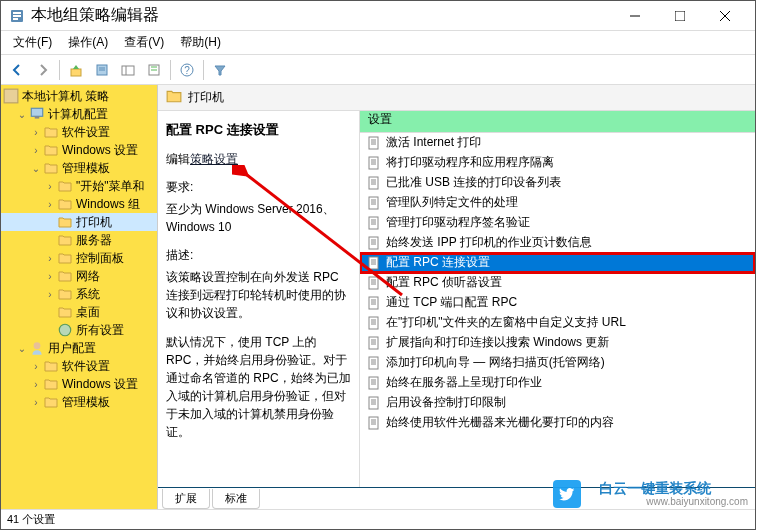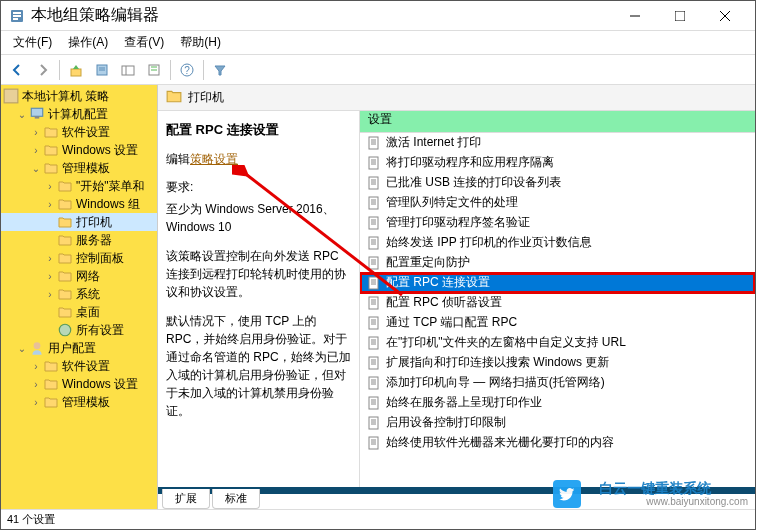--- a/index.html
+++ b/index.html
@@ -33,35 +33,35 @@
     .indent-1 { padding-left: 14px; }
     .indent-2 { padding-left: 28px; }
     .indent-3 { padding-left: 42px; }
     
     .right-panel { flex: 1; display: flex; flex-direction: column; overflow: hidden; }
     .header-bar { height: 26px; background: #f4f4f4; border-bottom: 1px solid #ddd; display: flex; align-items: center; padding: 0 8px; gap: 6px; }
     
     .detail-area { flex: 1; display: flex; overflow: hidden; }
     .desc-panel { width: 202px; border-right: 1px solid #ddd; padding: 10px 8px; overflow: hidden; position: relative; }
     .desc-title { font-weight: bold; font-size: 13px; margin-bottom: 12px; }
-    .desc-link { color: #a16207; text-decoration: underline; cursor: pointer; }
+    .desc-link { color: #0f172a; text-decoration: underline; cursor: pointer; }
     .desc-section { margin-top: 11px; }
     .desc-label { margin-bottom: 4px; }
     .desc-text { line-height: 1.5; }
     
     .list-panel { flex: 1; display: flex; flex-direction: column; overflow: hidden; }
     .list-header { height: 22px; background: #86efac; border-bottom: 1px solid #ddd; display: flex; align-items: flex-start; padding: 0 8px; font-size: 12px; }
     .list-header-col { flex: 1; }
     .list-body { flex: 1; overflow-y: auto; overflow-x: hidden; }
     .list-item { display: flex; align-items: flex-end; padding: 2px 6px; height: 20px; cursor: pointer; white-space: nowrap; }
     .list-item.selected { background: #0078d7; color: #fff; }
     .list-item.highlighted { outline: 3px solid #e30000; outline-offset: -2px; }
     .list-icon { width: 16px; height: 16px; margin-right: 4px; display: flex; align-items: center; justify-content: center; flex-shrink: 0; }
     
-    .tabs-bar { height: 22px; display: flex; align-items: flex-end; padding: 0 4px; border-top: 7px solid #0c4a6e; }
+    .tabs-bar { height: 22px; display: flex; align-items: flex-end; padding: 0 4px; border-top: 1px solid #0c4a6e; }
     .tab { padding: 2px 12px; border: 1px solid #ccc; border-top: none; border-radius: 0 0 4px 4px; margin-right: 2px; cursor: pointer; font-size: 11px; background: #fff; }
     .tab.active { background: #fff; }
     
     .statusbar { height: 20px; border-top: 1px solid #ddd; display: flex; align-items: center; padding: 0 6px; font-size: 11px; }
     
     .arrow-overlay { position: absolute; left: 232px; top: 165px; pointer-events: none; z-index: 100; }
     
     .watermark { position: absolute; right: 10px; bottom: 24px; display: flex; align-items: center; gap: 18px; z-index: 200; opacity: 0.95; }
     .watermark-logo { width: 28px; height: 28px; background: #1da1f2; border-radius: 4px; display: flex; align-items: center; justify-content: center; }
     .watermark-text { color: #1a7fc4; font-size: 14px; font-weight: bold; line-height: 1.1; }
@@ -346,20 +346,21 @@
         <div class="desc-panel">
           <div class="desc-title">配置 RPC 连接设置</div>
           <div>
             <span>编辑</span><a class="desc-link">策略设置</a>
           </div>
           <div class="desc-section">
             <div class="desc-label">要求:</div>
             <div class="desc-text">至少为 Windows Server 2016、Windows 10</div>
           </div>
           <div class="desc-section">
+            <div class="desc-label">描述:</div>
             <div class="desc-text">该策略设置控制在向外发送 RPC 连接到远程打印轮转机时使用的协议和协议设置。</div>
           </div>
           <div class="desc-section">
             <div class="desc-text">默认情况下，使用 TCP 上的 RPC，并始终启用身份验证。对于通过命名管道的 RPC，始终为已加入域的计算机启用身份验证，但对于未加入域的计算机禁用身份验证。</div>
           </div>
         </div>
 
         <div class="list-panel">
           <div class="list-header">
             <div class="list-header-col">设置</div>
@@ -423,31 +424,20 @@
               <div class="list-item">
                 <span class="list-icon">
                   <svg width="14" height="14" viewBox="0 0 14 14">
                     <rect x="2" y="1" width="9" height="12" fill="#fff" stroke="#888"></rect>
                     <line x1="4" y1="4" x2="9" y2="4" stroke="#888"></line>
                     <line x1="4" y1="6" x2="9" y2="6" stroke="#888"></line>
                     <line x1="4" y1="8" x2="9" y2="8" stroke="#888"></line>
                   </svg>
                 </span>
                 <span>始终发送 IPP 打印机的作业页计数信息</span>
-              </div>
-              <div class="list-item">
-                <span class="list-icon">
-                  <svg width="14" height="14" viewBox="0 0 14 14">
-                    <rect x="2" y="1" width="9" height="12" fill="#fff" stroke="#888"></rect>
-                    <line x1="4" y1="4" x2="9" y2="4" stroke="#888"></line>
-                    <line x1="4" y1="6" x2="9" y2="6" stroke="#888"></line>
-                    <line x1="4" y1="8" x2="9" y2="8" stroke="#888"></line>
-                  </svg>
-                </span>
-                <span>配置重定向防护</span>
               </div>
               <div class="list-item selected highlighted">
                 <span class="list-icon">
                   <svg width="14" height="14" viewBox="0 0 14 14">
                     <rect x="2" y="1" width="9" height="12" fill="#fff" stroke="#888"></rect>
                     <line x1="4" y1="4" x2="9" y2="4" stroke="#888"></line>
                     <line x1="4" y1="6" x2="9" y2="6" stroke="#888"></line>
                     <line x1="4" y1="8" x2="9" y2="8" stroke="#888"></line>
                   </svg>
                 </span>

